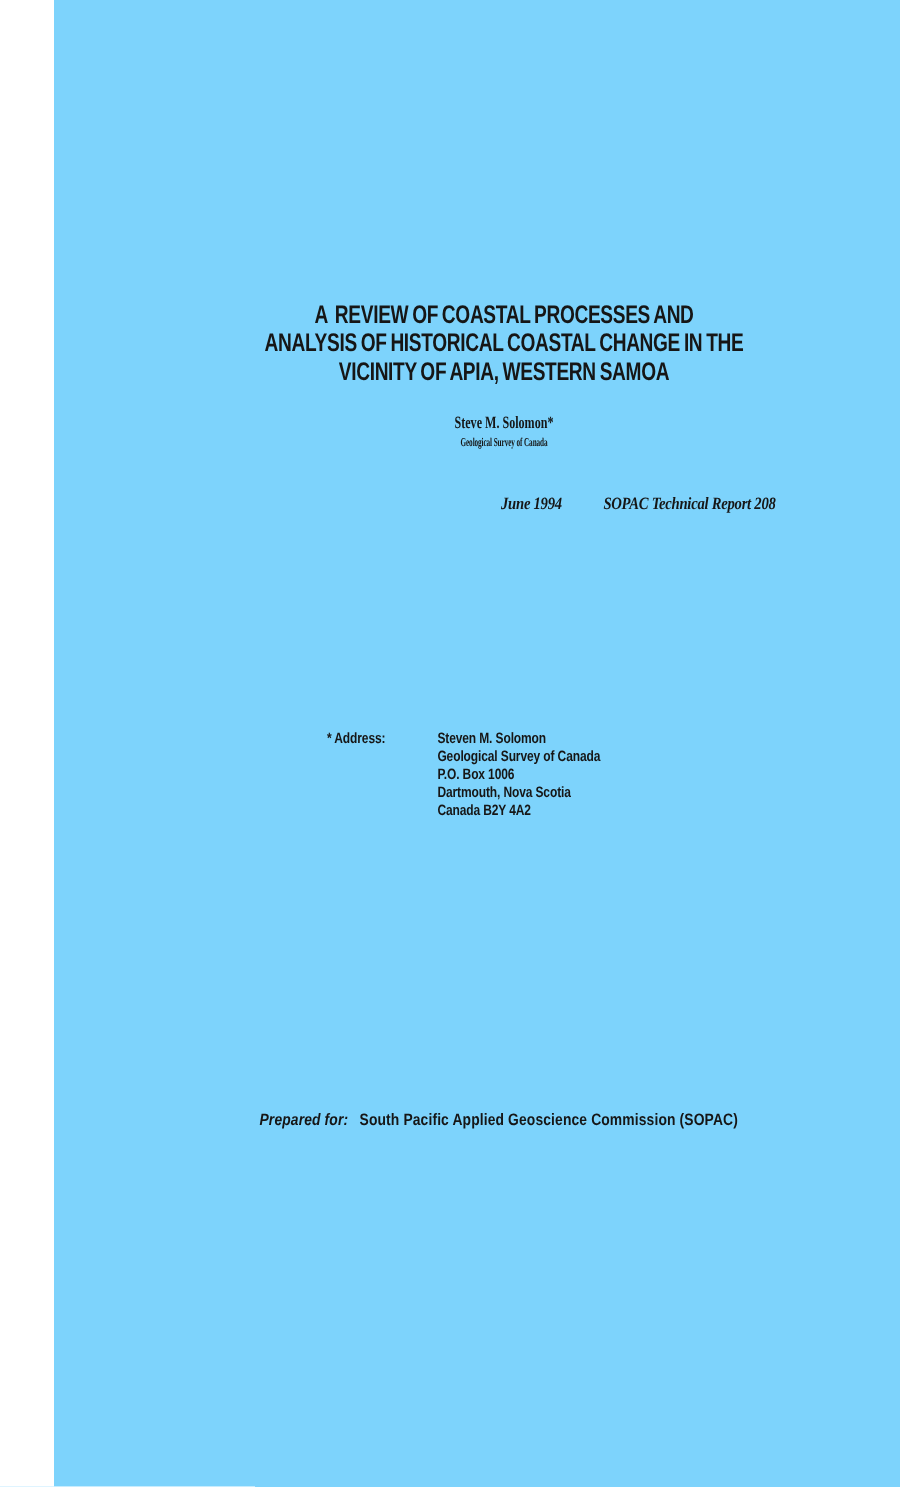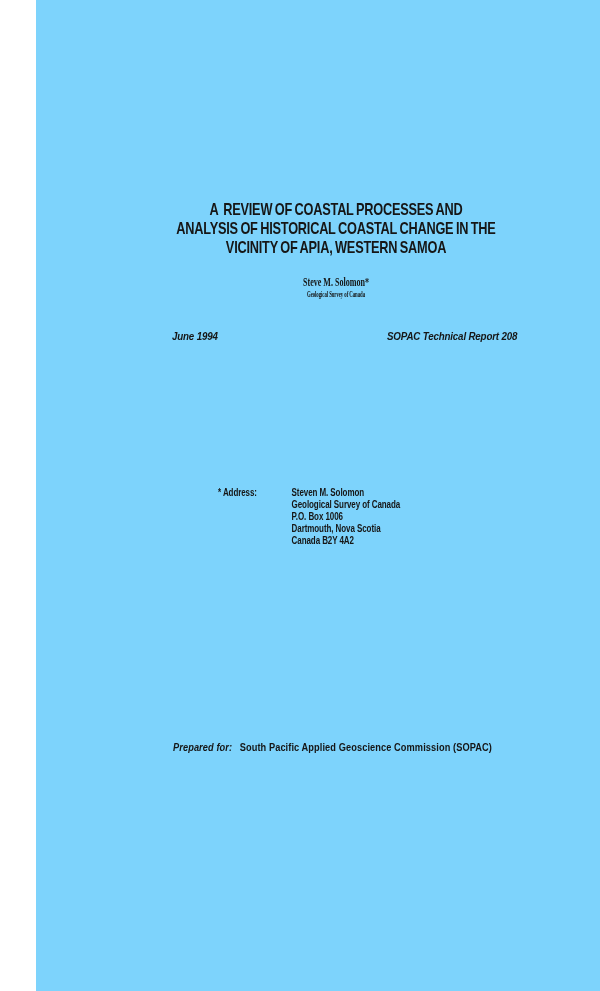--- a/index.html
+++ b/index.html
@@ -61,25 +61,26 @@
     white-space: pre;
   }
 
   
   .meta-row {
     position: absolute;
     top: 330px;
     left: 136px;
     width: 345px;
     display: flex;
-    justify-content: space-between;
+    justify-content: flex-end;
     font-size: 11.5px;
     font-weight: 700;
     font-style: italic;
     letter-spacing: -0.2px;
+    font-family: Liberation Serif, serif;
   }
   .meta-date {
     transform: scaleX(0.85);
     transform-origin: 0 50%;
     white-space: pre;
   }
   .meta-report {
     transform: scaleX(0.85);
     transform-origin: 100% 50%;
     white-space: pre;

